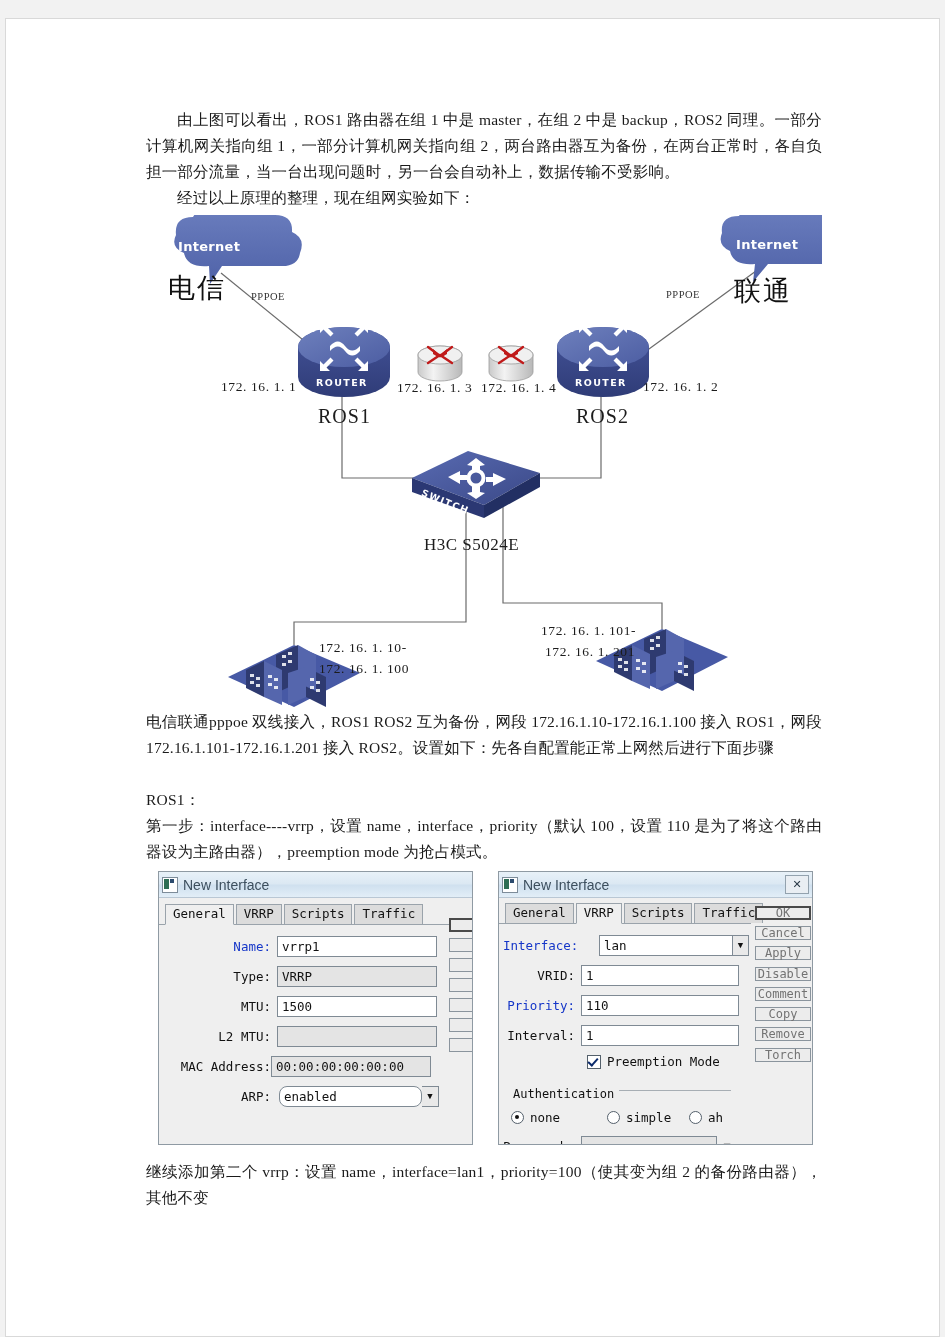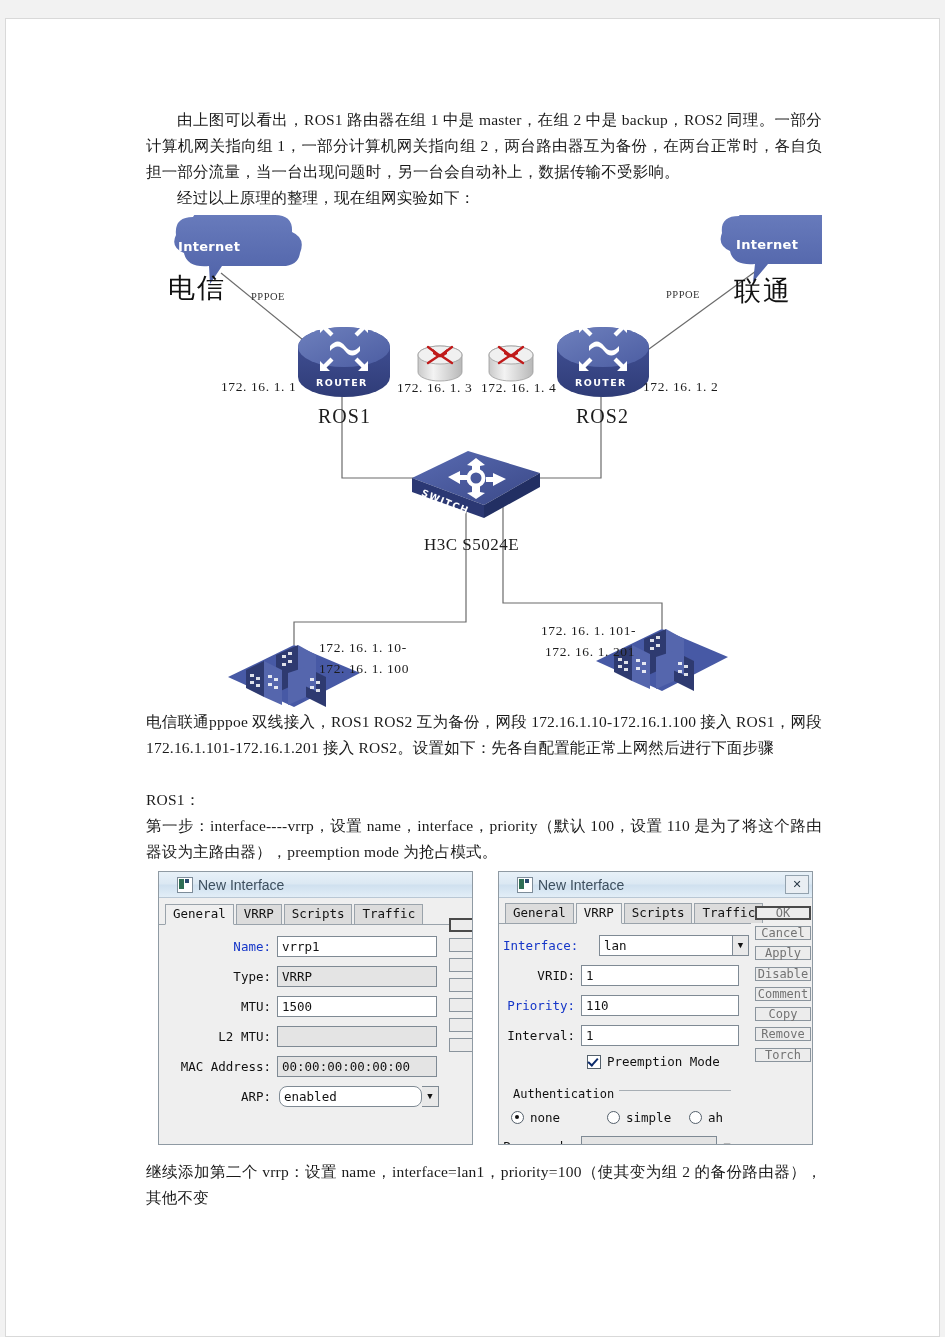--- a/index.html
+++ b/index.html
@@ -20,21 +20,21 @@
   .rname{font-size:20px;letter-spacing:1px;}
   .pppoe{font-size:10.5px;letter-spacing:.5px;color:#333;}
   .swname{font-size:17px;letter-spacing:.5px;}
   .cloudtext{position:absolute;font-family:"DejaVu Sans",sans-serif;font-weight:bold;font-size:13px;color:#ffffff;letter-spacing:.3px;}
   .routerword{position:absolute;font-family:"DejaVu Sans",sans-serif;font-weight:bold;font-size:9.5px;color:#ffffff;letter-spacing:1.4px;}
 
   
   .win{position:absolute;background:#efefef;border:1px solid #8f9aa3;box-sizing:border-box;overflow:hidden;
        font-family:"DejaVu Sans Mono",monospace;}
   .titlebar{height:25px;background:linear-gradient(to bottom,#e8f1f8 0%,#dbe8f3 48%,#cfe0ef 52%,#e2eef7 100%);
-            border-bottom:1px solid #b9c7d4;display:flex;align-items:center;padding:0 16px;position:relative;}
+            border-bottom:1px solid #b9c7d4;display:flex;align-items:center;padding:0 1px;position:relative;}
   .titleico{width:14px;height:14px;border:1px solid #7d8c99;background:#fff;margin:0 5px 0 2px;position:relative;flex:none;}
   .titleico::before{content:"";position:absolute;left:1px;top:1px;width:5px;height:10px;background:#2e6e54;}
   .titleico::after{content:"";position:absolute;left:7px;top:1px;width:4px;height:4px;background:#2c4b6e;}
   .titletext{font-family:"Liberation Sans",sans-serif;font-size:14px;color:#3d4f5e;}
   .closebtn{position:absolute;right:3px;top:3px;width:22px;height:17px;border:1px solid #93a2ae;background:#e9eef3;
             display:flex;align-items:center;justify-content:center;font-family:"DejaVu Sans",sans-serif;font-size:11px;color:#2b3a47;}
 
   .tabs{display:flex;align-items:flex-end;height:22px;padding-left:6px;background:#efefef;border-bottom:1px solid #9aa3ab;margin-top:4px;}
   .tab{font-size:12.5px;color:#111;padding:2px 7px 3px 7px;border:1px solid #9aa3ab;border-bottom:none;background:#dcdcdc;margin-right:2px;line-height:14px;}
   .tab.active{background:#efefef;border-bottom:1px solid #efefef;margin-bottom:-1px;font-weight:normal;}
@@ -316,21 +316,21 @@
       <div class="row">
         <span class="lab" style="width:112px;">MTU:</span>
         <span class="fld" style="width:160px;margin-left:6px;">1500</span>
       </div>
       <div class="row">
         <span class="lab" style="width:112px;">L2 MTU:</span>
         <span class="fld ro" style="width:160px;margin-left:6px;"></span>
       </div>
       <div class="row">
         <span class="lab" style="width:112px;">MAC Address:</span>
-        <span class="fld ro" style="width:160px;margin-left:6px;">00:00:00:00:00:00</span>
+        <span class="fld ro" style="width:160px;">00:00:00:00:00:00</span>
       </div>
       <div class="row">
         <span class="lab" style="width:112px;">ARP:</span>
         <span class="fld" style="width:143px;margin-left:8px;border-radius:8px;">enabled</span>
         <span class="arrowbtn">▼</span>
       </div>
     </div>
 
     <div class="btncol" style="left:290px;top:46px;">
       <div class="btn default"></div>

